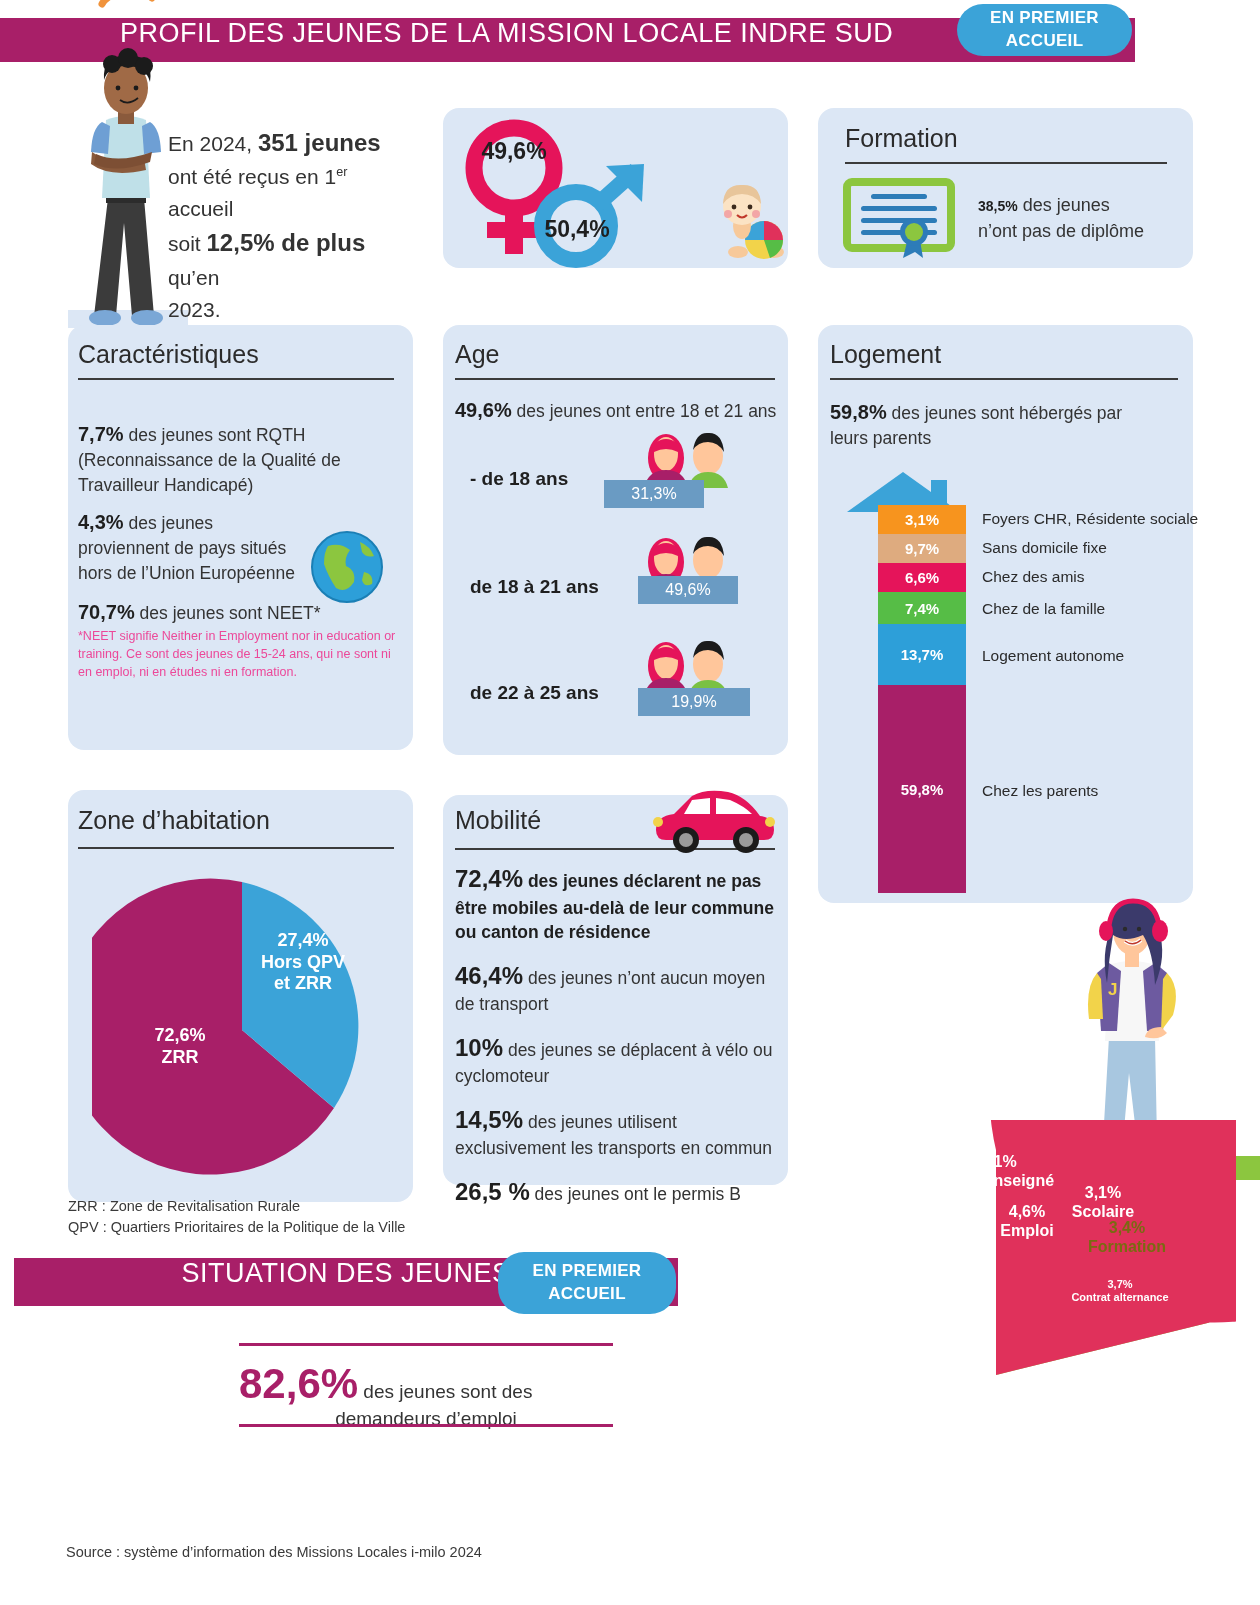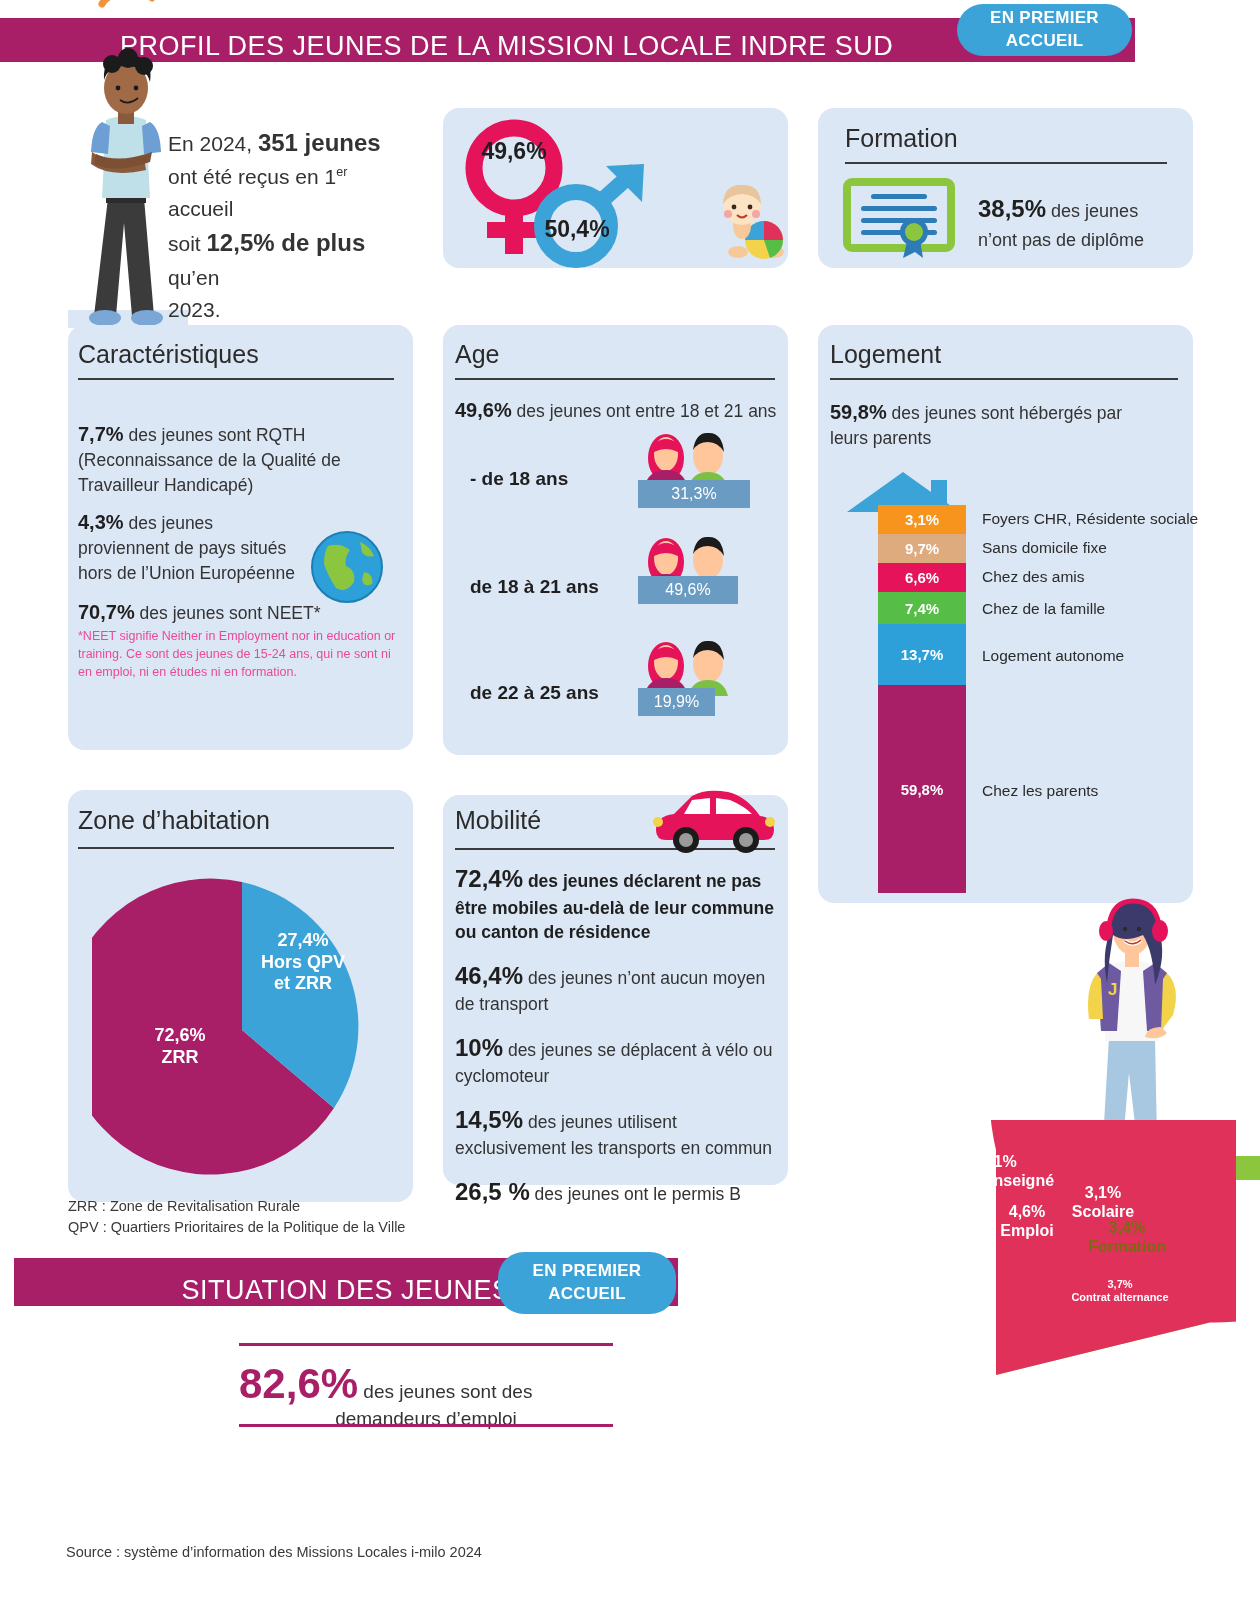--- a/index.html
+++ b/index.html
@@ -10,21 +10,21 @@
     color: #2b2b2b;
     position: relative;
     overflow: hidden;
   }
   .page { position: relative; width: 1260px; height: 1605px; }
 
   
   .banner {
     position: absolute;
     background: #a81f68;
-    display: flex; align-items: flex-end;
+    display: flex; align-items: flex-start;
     color: #ffffff;
   }
   .banner-title {
     font-size: 27px; letter-spacing: 0.5px; font-weight: 400;
     white-space: nowrap;
   }
   .pill {
     position: absolute;
     background: #3ba3d8;
     color: #ffffff;
@@ -207,21 +207,21 @@
     <rect x="28" y="16" width="56" height="5" rx="2.5" fill="#2d7cb8"></rect>
     <rect x="18" y="28" width="76" height="5" rx="2.5" fill="#2d7cb8"></rect>
     <rect x="18" y="40" width="76" height="5" rx="2.5" fill="#2d7cb8"></rect>
     <rect x="18" y="52" width="76" height="5" rx="2.5" fill="#2d7cb8"></rect>
     <path d="M66 56 L60 80 L72 74 L80 80 L76 56 Z" fill="#2d7cb8"></path>
     <circle cx="71" cy="54" r="14" fill="#2d7cb8"></circle>
     <circle cx="71" cy="54" r="9" fill="#8cc63f"></circle>
   </svg>
 
   <div style="position:absolute;left:978px;top:192px;width:190px;font-size:18px;line-height:1.45;color:#333;">
-    <div><span class="pct" style="font-size:24px;color:#1f1f1f">38,5%</span><span> des jeunes</span></div>
+    <div><span class="pct" style="font-size:14px;color:#1f1f1f">38,5%</span><span> des jeunes</span></div>
     <div>n’ont pas de diplôme</div>
   </div>
 
   <div class="card" style="left:68px;top:325px;width:345px;height:425px;"></div>
   <div class="card-title" style="position:absolute;left:78px;top:340px;">Caractéristiques</div>
   <div class="rule" style="position:absolute;left:78px;top:378px;width:316px;"></div>
 
   <svg style="position:absolute;left:310px;top:530px;" width="74" height="74" viewBox="0 0 74 74">
     <circle cx="37" cy="37" r="35" fill="#2d9fd9"></circle>
     <path d="M18 16 Q30 12 40 20 Q34 28 36 36 Q46 40 44 52 Q36 64 26 58 Q18 46 14 34 Q14 22 18 16 Z" fill="#8cc63f"></path>
@@ -251,21 +251,21 @@
   <div class="age-label" style="position:absolute;left:470px;top:468px;">- de 18 ans</div>
   <svg style="position:absolute;left:638px;top:428px;" width="100" height="60" viewBox="0 0 100 60">
     <ellipse cx="28" cy="30" rx="18" ry="24" fill="#e5145a"></ellipse>
     <ellipse cx="28" cy="26" rx="12" ry="17" fill="#ffc69b"></ellipse>
     <path d="M16 16 Q28 6 40 16 L40 24 Q28 18 16 24 Z" fill="#e5145a"></path>
     <path d="M6 60 Q10 42 28 42 Q46 42 50 60 Z" fill="#a81f68"></path>
     <ellipse cx="70" cy="28" rx="15" ry="19" fill="#ffc69b"></ellipse>
     <path d="M55 22 Q58 4 70 5 Q84 4 86 24 Q80 14 70 14 Q60 14 55 22 Z" fill="#1b1b1b"></path>
     <path d="M50 60 Q54 44 70 44 Q86 44 90 60 Z" fill="#7ac143"></path>
   </svg>
-  <div class="age-bar" style="left:638px;top:480px;width:112px;">31,3%</div>
+  <div class="age-bar" style="left:604px;top:480px;width:100px;">31,3%</div>
 
   <div class="age-label" style="position:absolute;left:470px;top:576px;">de 18 à 21 ans</div>
   <svg style="position:absolute;left:638px;top:532px;" width="100" height="60" viewBox="0 0 100 60">
     <ellipse cx="28" cy="30" rx="18" ry="24" fill="#e5145a"></ellipse>
     <ellipse cx="28" cy="26" rx="12" ry="17" fill="#ffc69b"></ellipse>
     <path d="M16 16 Q28 6 40 16 L40 24 Q28 18 16 24 Z" fill="#e5145a"></path>
     <path d="M6 60 Q10 42 28 42 Q46 42 50 60 Z" fill="#a81f68"></path>
     <ellipse cx="70" cy="28" rx="15" ry="19" fill="#ffc69b"></ellipse>
     <path d="M55 22 Q58 4 70 5 Q84 4 86 24 Q80 14 70 14 Q60 14 55 22 Z" fill="#1b1b1b"></path>
     <path d="M50 60 Q54 44 70 44 Q86 44 90 60 Z" fill="#7ac143"></path>
@@ -275,21 +275,21 @@
   <div class="age-label" style="position:absolute;left:470px;top:682px;">de 22 à 25 ans</div>
   <svg style="position:absolute;left:638px;top:636px;" width="100" height="60" viewBox="0 0 100 60">
     <ellipse cx="28" cy="30" rx="18" ry="24" fill="#e5145a"></ellipse>
     <ellipse cx="28" cy="26" rx="12" ry="17" fill="#ffc69b"></ellipse>
     <path d="M16 16 Q28 6 40 16 L40 24 Q28 18 16 24 Z" fill="#e5145a"></path>
     <path d="M6 60 Q10 42 28 42 Q46 42 50 60 Z" fill="#a81f68"></path>
     <ellipse cx="70" cy="28" rx="15" ry="19" fill="#ffc69b"></ellipse>
     <path d="M55 22 Q58 4 70 5 Q84 4 86 24 Q80 14 70 14 Q60 14 55 22 Z" fill="#1b1b1b"></path>
     <path d="M50 60 Q54 44 70 44 Q86 44 90 60 Z" fill="#7ac143"></path>
   </svg>
-  <div class="age-bar" style="left:638px;top:688px;width:77px;">19,9%</div>
+  <div class="age-bar" style="left:638px;top:688px;width:112px;">19,9%</div>
 
   <div class="card" style="left:818px;top:325px;width:375px;height:578px;"></div>
   <div class="card-title" style="position:absolute;left:830px;top:340px;">Logement</div>
   <div class="rule" style="position:absolute;left:830px;top:378px;width:348px;"></div>
   <div class="body-txt" style="position:absolute;left:830px;top:398px;width:330px;">
     <span class="pct" style="font-size:20px;color:#1f1f1f">59,8%</span><span> des jeunes sont hébergés par leurs parents</span>
   </div>
 
   <svg style="position:absolute;left:843px;top:468px;" width="140" height="45" viewBox="0 0 140 45">
     <path d="M4 44 L60 4 L88 24 L88 12 L104 12 L104 35 L116 44 Z" fill="#3ba3d8"></path>

